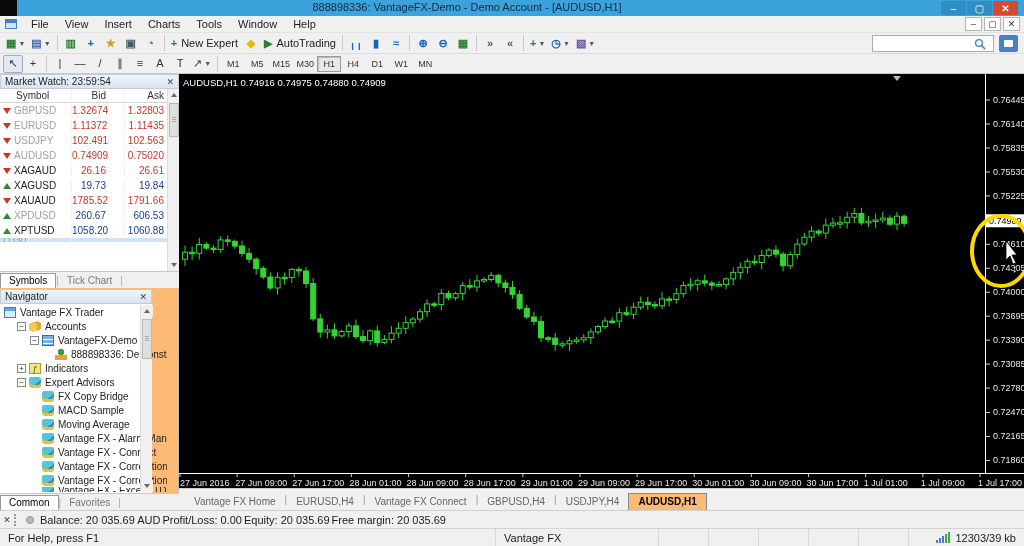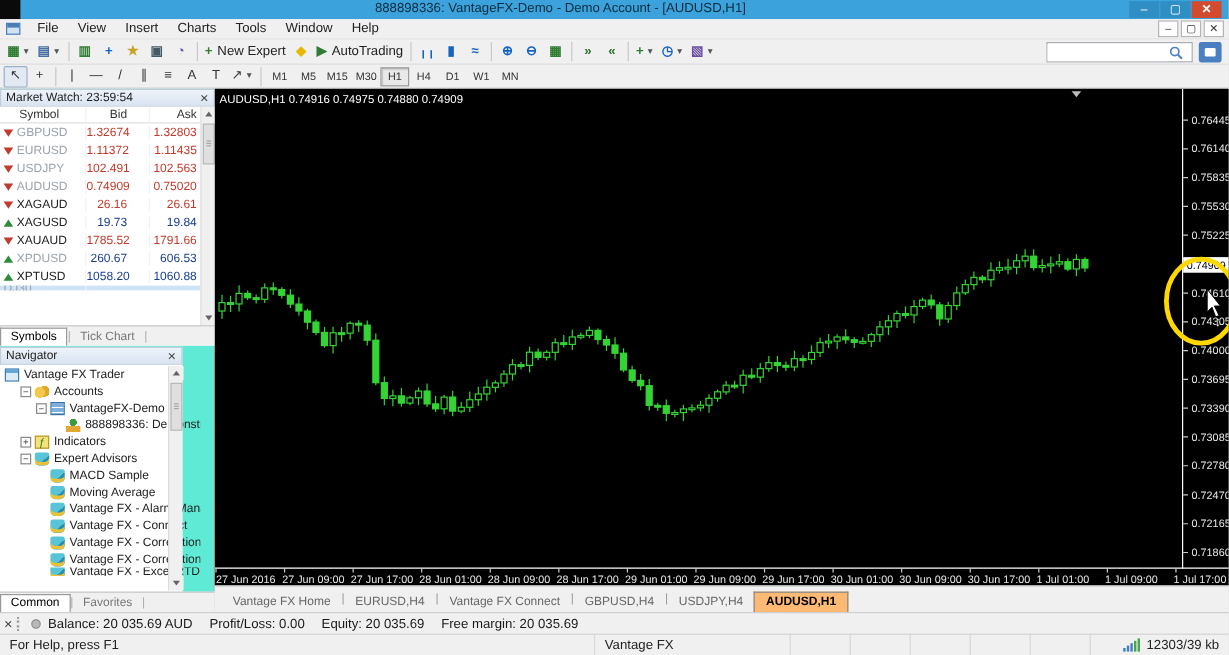--- a/index.html
+++ b/index.html
@@ -45,21 +45,21 @@
                  border:1px solid #abadb3; display:flex; align-items:center; }
   #search-input { border:none; outline:none; width:100px; height:14px; font-size:10px; }
   #chat-btn { position:absolute; right:6px; top:2px; width:19px; height:17px; background:#4a7fc1;
               border-radius:2px; display:flex; align-items:center; justify-content:center; }
   #chat-btn div { width:9px; height:7px; background:#fff; border-radius:1px; }
   .tf-btn { height:16px; min-width:24px; font-size:9px; color:#333; display:inline-flex;
             align-items:center; justify-content:center; border:1px solid transparent; }
   .tf-btn.active { background:#e8e8e8; border:1px solid #9a9a9a; box-shadow:inset 1px 1px 1px #bbb; }
 
   
-  #leftcol { left:0; top:74px; width:179px; height:436px; background:#5eead4; border-right:1px solid #b8b8b8; }
+  #leftcol { left:0; top:74px; width:179px; height:436px; background:#fdba74; border-right:1px solid #b8b8b8; }
   .panel-header { height:15px; background:linear-gradient(#eef3fa,#d9e4f1); border:1px solid #c0ccd9;
                   font-size:10px; color:#222; display:flex; align-items:center; padding:0 4px; }
   .panel-header .ph-x { margin-left:auto; font-size:9px; color:#444; }
   #mw-panel { position:absolute; left:0; top:0; width:179px; height:214px; background:#fff; }
   #mw-colhead { position:absolute; top:15px; left:0; width:167px; height:14px; border-bottom:1px solid #d7d7d7;
                 font-size:10px; color:#333; display:flex; align-items:center; background:#fff; }
   #mw-body { position:absolute; top:29px; left:0; width:167px; height:168px; overflow:hidden; background:#fff; }
   .mw-row { display:flex; align-items:center; height:15px; font-size:10px; }
   .mw-sym { width:72px; display:flex; align-items:center; gap:3px; padding-left:3px; border-right:1px solid #f0f0f0; }
   .mw-bid { width:53px; text-align:right; padding-right:18px; border-right:1px solid #f0f0f0; }
@@ -95,21 +95,21 @@
   .ctab { padding:2px 9px 3px; color:#666; }
   .ctab.active { background:#fdba74; border:1px solid #888; border-bottom:none; color:#000; font-weight:bold; }
   .ctab-div { color:#999; align-self:center; }
 
   
   #terminalbar { left:0; top:510px; width:1024px; height:18px; background:#f0f0f0;
                  border-top:1px solid #cfcfcf; display:flex; align-items:center; font-size:11px; color:#1a1a1a; }
   #term-close { width:14px; text-align:center; font-size:9px; color:#444; }
   #term-grip { width:4px; height:12px; border-left:2px dotted #9a9a9a; margin-right:6px; }
   #term-dot { width:8px; height:8px; border-radius:50%; background:#b9b9b9; border:1px solid #8f8f8f; margin:0 6px 0 2px; }
-  .term-seg { margin-right:14px; }
+  .term-seg { margin-right:2px; }
 
   
   #statusbar { left:0; top:528px; width:1024px; height:18px; background:#f0f0f0; border-top:1px solid #d4d4d4;
                display:flex; align-items:center; font-size:11px; color:#222; }
   .status-cell { height:100%; display:flex; align-items:center; padding:0 8px; border-right:1px solid #d8d8d8; }
   #sb-help { width:496px; } #sb-broker { width:163px; }
   .sb-empty { width:50px; }
   #sb-traffic { margin-left:auto; display:flex; align-items:center; gap:5px; padding-right:8px; }
   #conn-bars { display:flex; align-items:flex-end; gap:1px; height:11px; }
   #conn-bars i { display:block; width:2px; background:#3f7fbf; }
@@ -430,20 +430,25 @@
           </div>
           <div class="tree-row" style="padding-left: 17px;">
             <span class="expander">+</span>
             <span class="tree-ico" style="border: 1px solid rgb(184, 154, 42); background: rgb(246, 226, 122); color: rgb(46, 125, 50); font-size: 9px; text-align: center; line-height: 10px;">ƒ</span>
             <span>Indicators</span>
           </div>
           <div class="tree-row" style="padding-left: 17px;">
             <span class="expander">−</span>
             <span class="tree-ico" style="background: linear-gradient(140deg, rgb(87, 196, 216) 60%, rgb(42, 143, 174) 60%); border-radius: 2px 2px 4px 4px; box-shadow: rgb(232, 194, 58) 0px -3px 0px inset;"></span>
             <span>Expert Advisors</span>
+          </div>
+          <div class="tree-row" style="padding-left: 30px;">
+            <span style="width: 12px; flex: 0 0 auto;"></span>
+            <span class="tree-ico" style="background: linear-gradient(140deg, rgb(87, 196, 216) 60%, rgb(42, 143, 174) 60%); border-radius: 2px 2px 4px 4px; box-shadow: rgb(232, 194, 58) 0px -3px 0px inset;"></span>
+            <span>FX Copy Bridge</span>
           </div>
           <div class="tree-row" style="padding-left: 30px;">
             <span style="width: 12px; flex: 0 0 auto;"></span>
             <span class="tree-ico" style="background: linear-gradient(140deg, rgb(87, 196, 216) 60%, rgb(42, 143, 174) 60%); border-radius: 2px 2px 4px 4px; box-shadow: rgb(232, 194, 58) 0px -3px 0px inset;"></span>
             <span>MACD Sample</span>
           </div>
           <div class="tree-row" style="padding-left: 30px;">
             <span style="width: 12px; flex: 0 0 auto;"></span>
             <span class="tree-ico" style="background: linear-gradient(140deg, rgb(87, 196, 216) 60%, rgb(42, 143, 174) 60%); border-radius: 2px 2px 4px 4px; box-shadow: rgb(232, 194, 58) 0px -3px 0px inset;"></span>
             <span>Moving Average</span>

